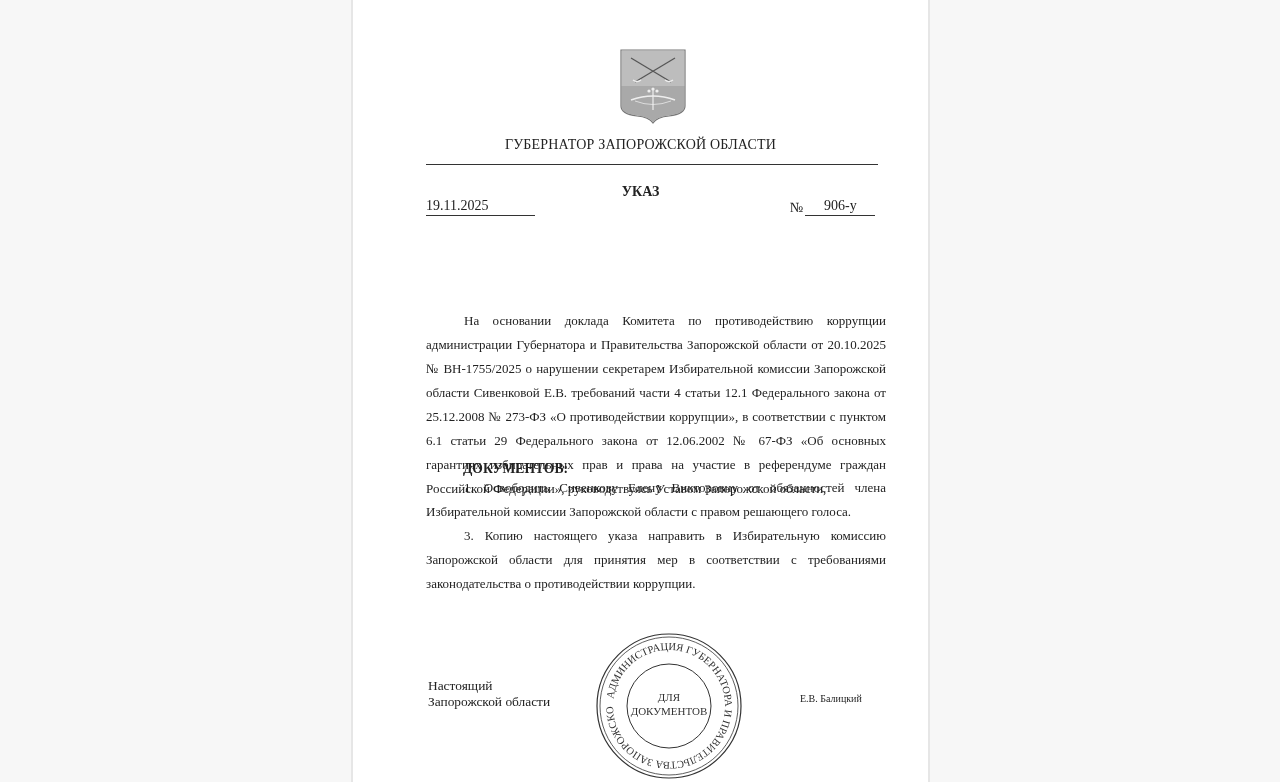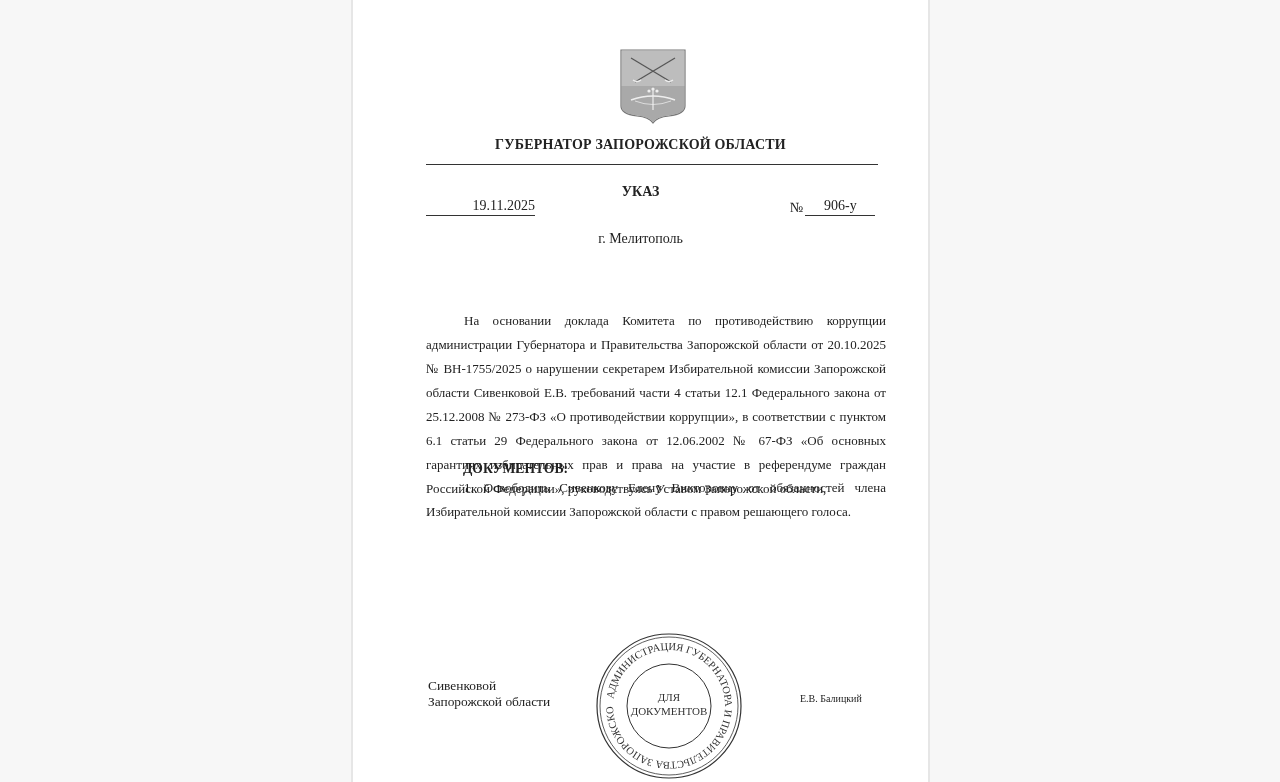--- a/index.html
+++ b/index.html
@@ -35,21 +35,21 @@
       left: 266px;
       top: 48px;
       width: 68px;
       height: 76px;
     }
     .header-title {
       left: 0;
       width: 100%;
       top: 137px;
       text-align: center;
-      font-weight: bold;
+      font-weight: normal;
       font-size: 14px;
       letter-spacing: 0.2px;
     }
     .header-rule {
       left: 73px;
       top: 164px;
       width: 452px;
       height: 0;
       border-top: 1.5px solid #333;
     }
@@ -58,21 +58,21 @@
       width: 100%;
       top: 184px;
       text-align: center;
       font-weight: bold;
       font-size: 14px;
     }
     .date-field {
       left: 73px;
       top: 198px;
       width: 109px;
-      text-align: right;
+      text-align: left;
       font-size: 14px;
       border-bottom: 1px solid #333;
       padding-bottom: 1px;
     }
     .number-wrap {
       left: 437px;
       top: 198px;
       font-size: 14px;
       display: flex;
       align-items: flex-end;
@@ -166,35 +166,35 @@
     <div class="abs header-title">ГУБЕРНАТОР ЗАПОРОЖСКОЙ ОБЛАСТИ</div>
     <div class="abs header-rule"></div>
 
     <div class="abs doc-type">УКАЗ</div>
     <div class="abs date-field">19.11.2025</div>
     <div class="abs number-wrap">
       <span class="number-sign">№</span>
       <span class="number-field">906-у</span>
     </div>
 
-    <div class="abs city">г. Мелитополь</div>
 
 
     <div class="abs body-text p-preamble">
       <p class="preamble">На основании доклада Комитета по противодействию коррупции администрации Губернатора и Правительства Запорожской области от 20.10.2025 № ВН-1755/2025 о нарушении секретарем Избирательной комиссии Запорожской области Сивенковой Е.В. требований части 4 статьи 12.1 Федерального закона от 25.12.2008 № 273-ФЗ «О противодействии коррупции», в соответствии с пунктом 6.1 статьи 29 Федерального закона от 12.06.2002 № 67-ФЗ «Об основных гарантиях избирательных прав и права на участие в референдуме граждан Российской Федерации», руководствуясь Уставом Запорожской области,</p>
     </div>
 
     <div class="abs decree-word">ДОКУМЕНТОВ:</div>
 
     <div class="abs body-text p-items">
       <p class="item">1. Освободить Сивенкову Елену Викторовну от обязанностей члена Избирательной комиссии Запорожской области с правом решающего голоса.</p>
+      <p class="item">3. Копию настоящего указа направить в Избирательную комиссию Запорожской области для принятия мер в соответствии с требованиями законодательства о противодействии коррупции.</p>
     </div>
 
     <div class="abs sign-title">
-      <div>Сивенковой</div>
+      <div>Настоящий</div>
       <div>Запорожской области</div>
     </div>
 
     <svg class="abs seal" viewBox="0 0 150 150">
       <defs>
         <path id="sealRing" d="M75,75 m-56,0 a56,56 0 1,1 112,0 a56,56 0 1,1 -112,0"></path>
       </defs>
       <circle cx="75" cy="75" r="72" fill="none" stroke="#333" stroke-width="1.2"></circle>
       <circle cx="75" cy="75" r="69" fill="none" stroke="#333" stroke-width="0.8"></circle>
       <circle cx="75" cy="75" r="42" fill="none" stroke="#333" stroke-width="1"></circle>

